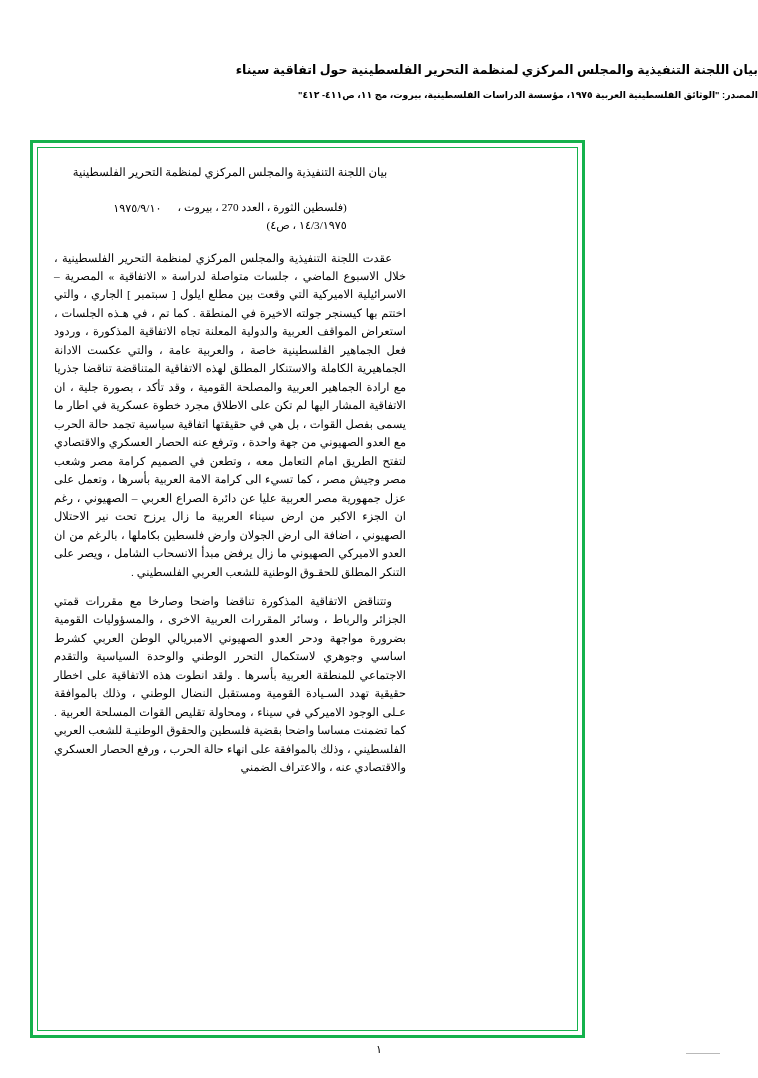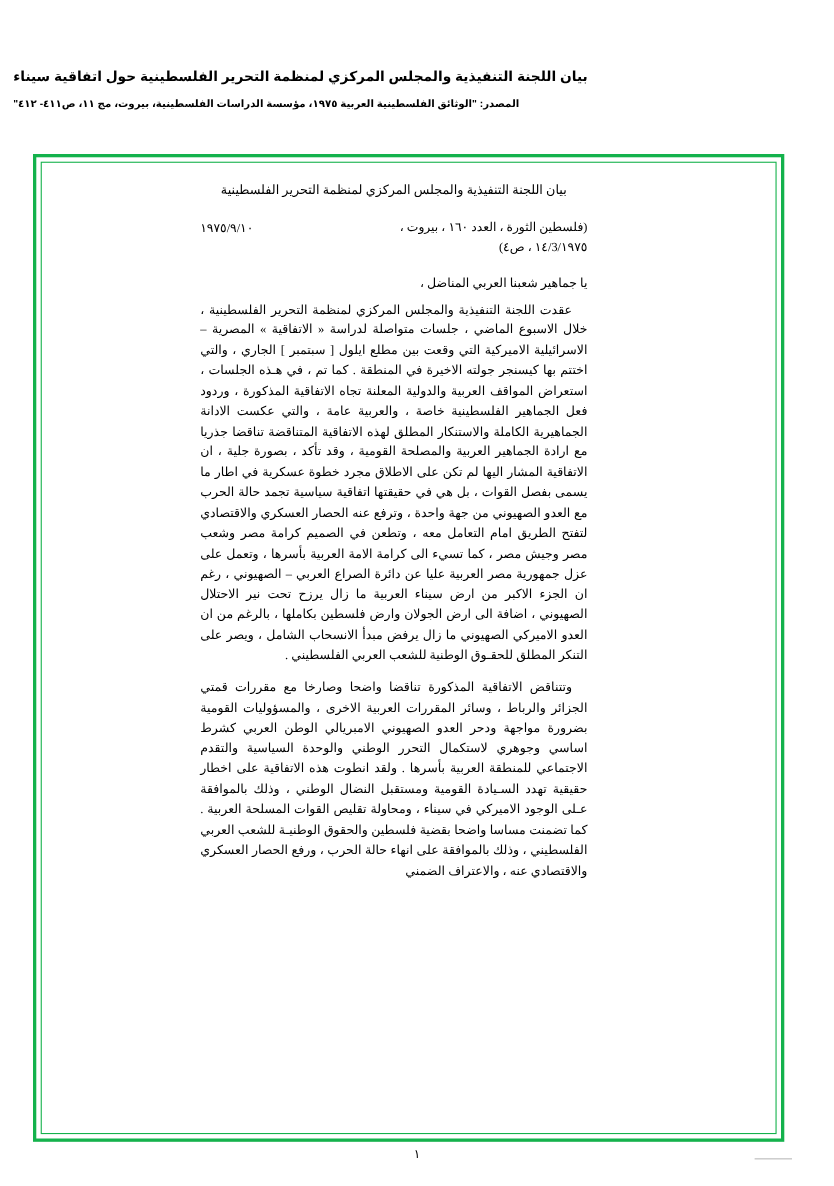--- a/index.html
+++ b/index.html
@@ -22,21 +22,21 @@
     height: 1078px;
     box-sizing: border-box;
   }
 
   
   .doc-header {
     position: absolute;
     top: 62px;
     left: 0;
     right: 0;
-    text-align: left;
+    text-align: right;
     direction: rtl;
     padding-left: 12px;
   }
   .doc-header .title {
     font-family: "Liberation Sans", "DejaVu Sans", sans-serif;
     font-weight: bold;
     font-size: 12.5px;
     letter-spacing: 0px;
     color: #000;
     line-height: 1.4;
@@ -47,21 +47,21 @@
     font-weight: bold;
     font-size: 9.3px;
     color: #000;
   }
 
   
   .frame {
     position: absolute;
     top: 140px;
     left: 30px;
-    width: 683px;
+    width: 555px;
     height: 898px;
     border: 3px solid #14b24c;
     box-sizing: border-box;
     background: #ffffff;
   }
   .frame-inner {
     position: absolute;
     top: 4px;
     left: 4px;
     right: 4px;
@@ -89,21 +89,21 @@
     line-height: 1.7;
     margin: 0 0 16px 0;
   }
   .heading .line {
     display: block;
   }
 
   .meta-row {
     display: flex;
     flex-direction: row-reverse;
-    justify-content: space-between;
+    justify-content: center;
     align-items: flex-start;
     font-size: 11.2px;
     line-height: 1.6;
     margin-bottom: 14px;
     gap: 16px;
   }
   .meta-row .date {
     white-space: nowrap;
     padding-top: 1px;
   }
@@ -161,26 +161,25 @@
 
     <div class="content">
 
       <div class="heading">
         <span class="line">بيان اللجنة التنفيذية والمجلس المركزي لمنظمة التحرير الفلسطينية</span>
       </div>
 
       <div class="meta-row">
         <div class="date">١٩٧٥/٩/١٠</div>
         <div class="cite">
-          <span class="l">(فلسطين الثورة ، العدد ١٦٠ ، بيروت ،</span>
+          <span class="l">(فلسطين الثورة ، العدد 270 ، بيروت ،</span>
           <span class="l">١٩٧٥/3/١٤ ، ص٤)</span>
         </div>
       </div>
 
-      <p class="salutation">يا جماهير شعبنا العربي المناضل ،</p>
 
       <p class="body">عقدت اللجنة التنفيذية والمجلس المركزي لمنظمة التحرير الفلسطينية ، خلال الاسبوع الماضي ، جلسات متواصلة لدراسة « الاتفاقية » المصرية – الاسرائيلية الاميركية التي وقعت بين مطلع ايلول [ سبتمبر ] الجاري ، والتي اختتم بها كيسنجر جولته الاخيرة في المنطقة . كما تم ، في هـذه الجلسات ، استعراض المواقف العربية والدولية المعلنة تجاه الاتفاقية المذكورة ، وردود فعل الجماهير الفلسطينية خاصة ، والعربية عامة ، والتي عكست الادانة الجماهيرية الكاملة والاستنكار المطلق لهذه الاتفاقية المتناقضة تناقضا جذريا مع ارادة الجماهير العربية والمصلحة القومية ، وقد تأكد ، بصورة جلية ، ان الاتفاقية المشار اليها لم تكن على الاطلاق مجرد خطوة عسكرية في اطار ما يسمى بفصل القوات ، بل هي في حقيقتها اتفاقية سياسية تجمد حالة الحرب مع العدو الصهيوني من جهة واحدة ، وترفع عنه الحصار العسكري والاقتصادي لتفتح الطريق امام التعامل معه ، وتطعن في الصميم كرامة مصر وشعب مصر وجيش مصر ، كما تسيء الى كرامة الامة العربية بأسرها ، وتعمل على عزل جمهورية مصر العربية عليا عن دائرة الصراع العربي – الصهيوني ، رغم ان الجزء الاكبر من ارض سيناء العربية ما زال يرزح تحت نير الاحتلال الصهيوني ، اضافة الى ارض الجولان وارض فلسطين بكاملها ، بالرغم من ان العدو الاميركي الصهيوني ما زال يرفض مبدأ الانسحاب الشامل ، ويصر على التنكر المطلق للحقـوق الوطنية للشعب العربي الفلسطيني .</p>
       <p class="body">وتتناقض الاتفاقية المذكورة تناقضا واضحا وصارخا مع مقررات قمتي الجزائر والرباط ، وسائر المقررات العربية الاخرى ، والمسؤوليات القومية بضرورة مواجهة ودحر العدو الصهيوني الامبريالي الوطن العربي كشرط اساسي وجوهري لاستكمال التحرر الوطني والوحدة السياسية والتقدم الاجتماعي للمنطقة العربية بأسرها . ولقد انطوت هذه الاتفاقية على اخطار حقيقية تهدد السـيادة القومية ومستقبل النضال الوطني ، وذلك بالموافقة عـلى الوجود الاميركي في سيناء ، ومحاولة تقليص القوات المسلحة العربية . كما تضمنت مساسا واضحا بقضية فلسطين والحقوق الوطنيـة للشعب العربي الفلسطيني ، وذلك بالموافقة على انهاء حالة الحرب ، ورفع الحصار العسكري والاقتصادي عنه ، والاعتراف الضمني</p>
 
     </div>
   </div>
 
   <div class="folio">١</div>
   <div class="scan-mark"></div>
 

